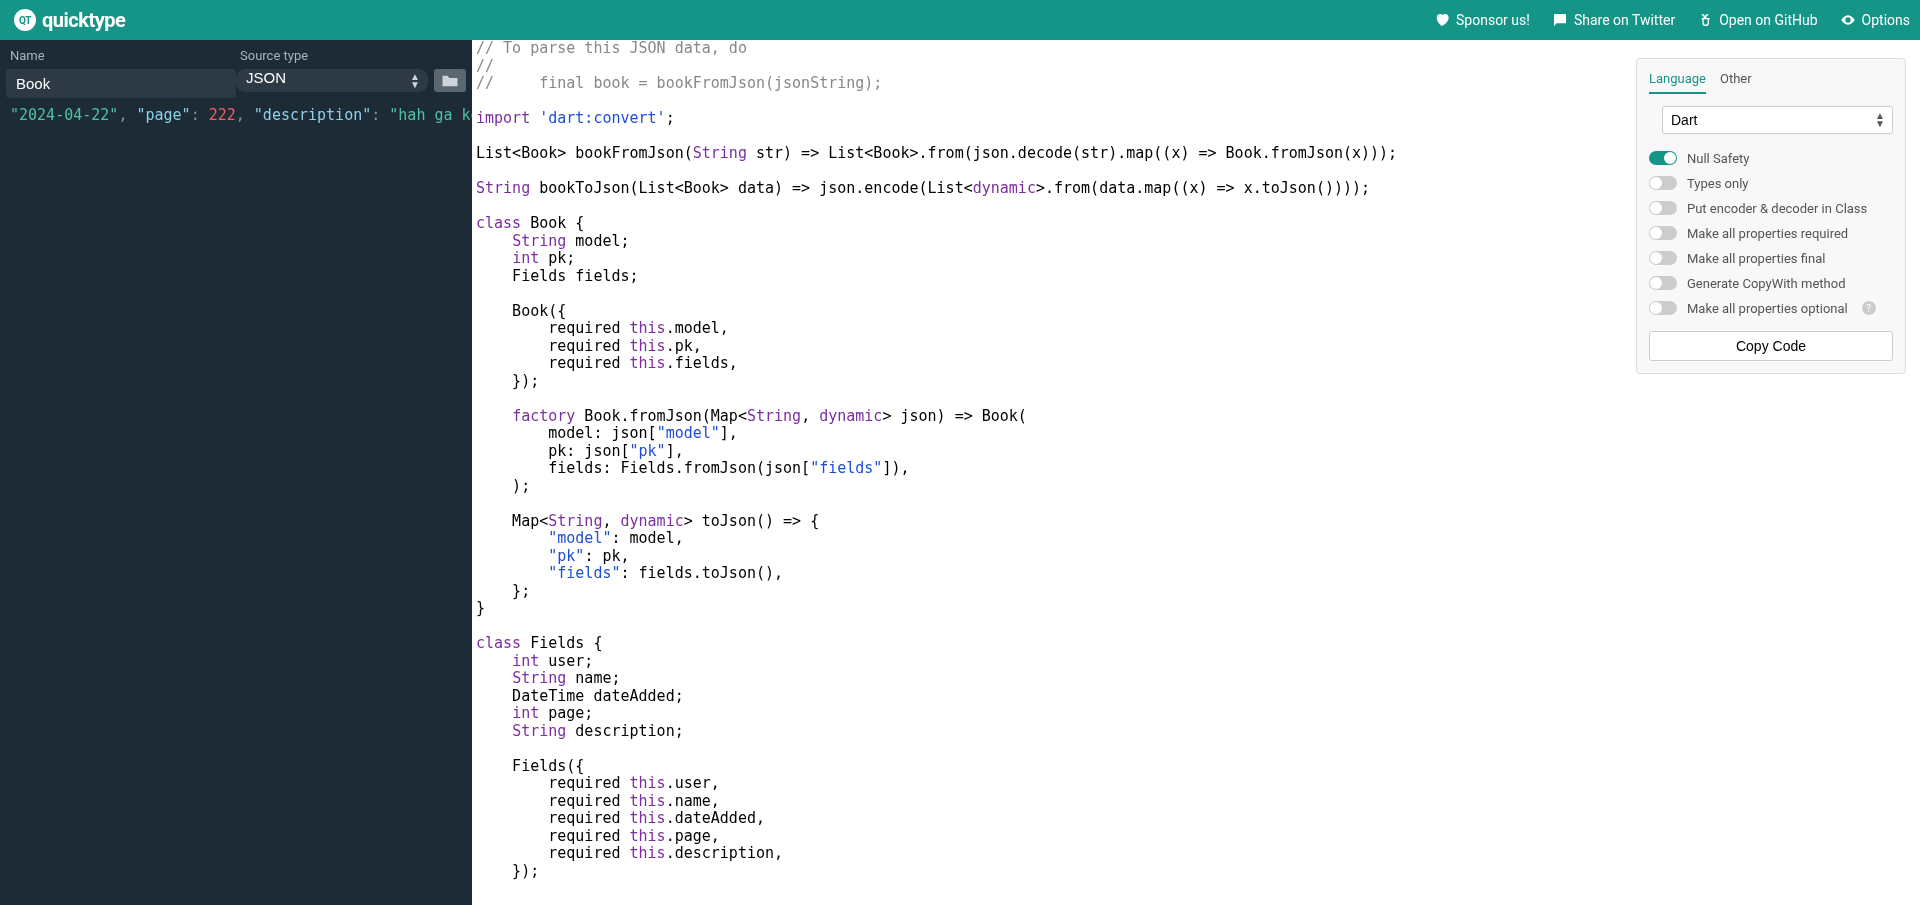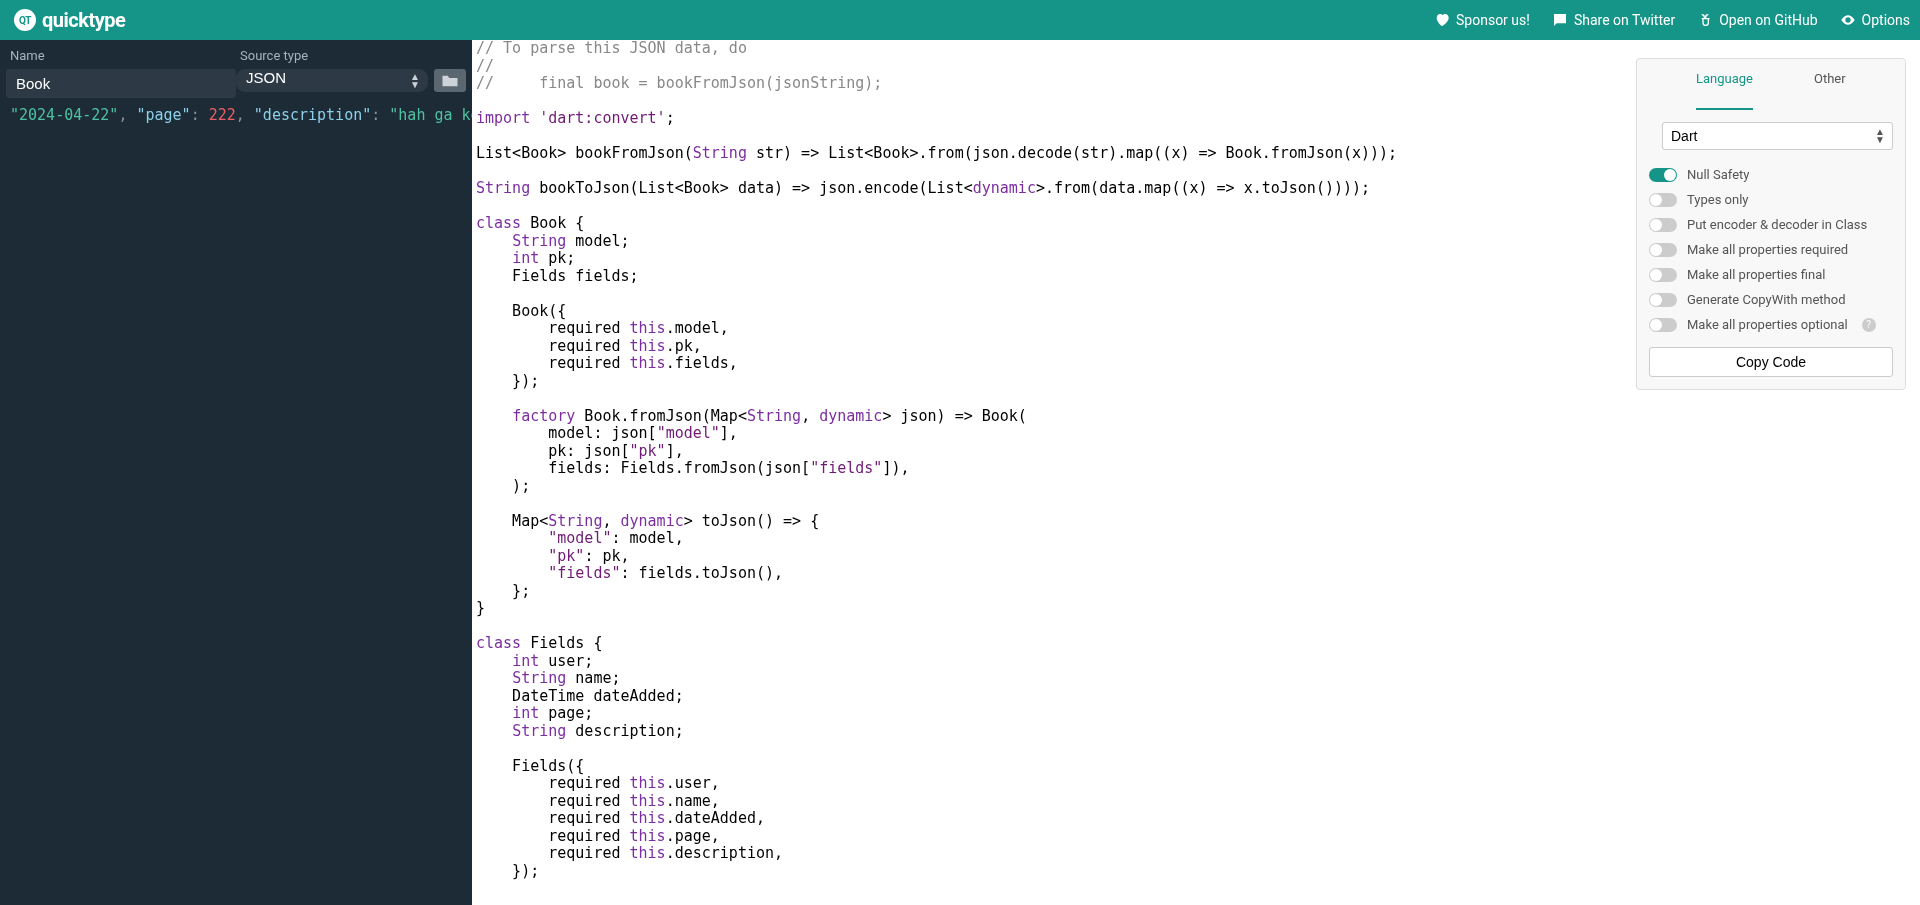--- a/index.html
+++ b/index.html
@@ -156,44 +156,43 @@
     font-family: "Menlo", "Consolas", monospace;
     font-size: 15px;
     line-height: 17.5px;
     padding: 0 2px 0 4px;
     white-space: pre;
     overflow: hidden;
     color: #000;
   }
   .kw { color: #7c2ea0; text-align: right; }
   .cm { color: #888; }
-  .st { color: #701a75; }
+  .st { color: #1d4ed8; }
 
   
   .options-panel {
     position: absolute;
     top: 58px;
     right: 14px;
     width: 270px;
     background: #f8f8f8;
     border: 1px solid #ddd;
     border-radius: 4px;
     padding: 12px;
     font-size: 13px;
   }
   .tabs {
     display: flex;
     gap: 14px;
     margin-bottom: 12px;
   }
   .tab {
-    padding-bottom: 22px;
+    padding-bottom: 6px;
     cursor: pointer;
     color: #555;
-    margin-left: 47px;
   }
   .tab.active {
     color: #159588;
     border-bottom: 2px solid #159588;
   }
   .lang-select-wrap {
     position: relative;
     margin-bottom: 12px;
     padding-left: 13px;
   }
@@ -212,21 +211,20 @@
     right: 8px;
     top: 50%;
     transform: translateY(-50%);
     color: #555;
     font-size: 10px;
     line-height: 8px;
     pointer-events: none;
   }
   .opt {
     display: flex;
-    align-items: center;
     gap: 10px;
     padding: 5px 0;
     color: #555;
   }
   .toggle {
     width: 28px;
     height: 14px;
     border-radius: 999px;
     background: #ccc;
     position: relative;

